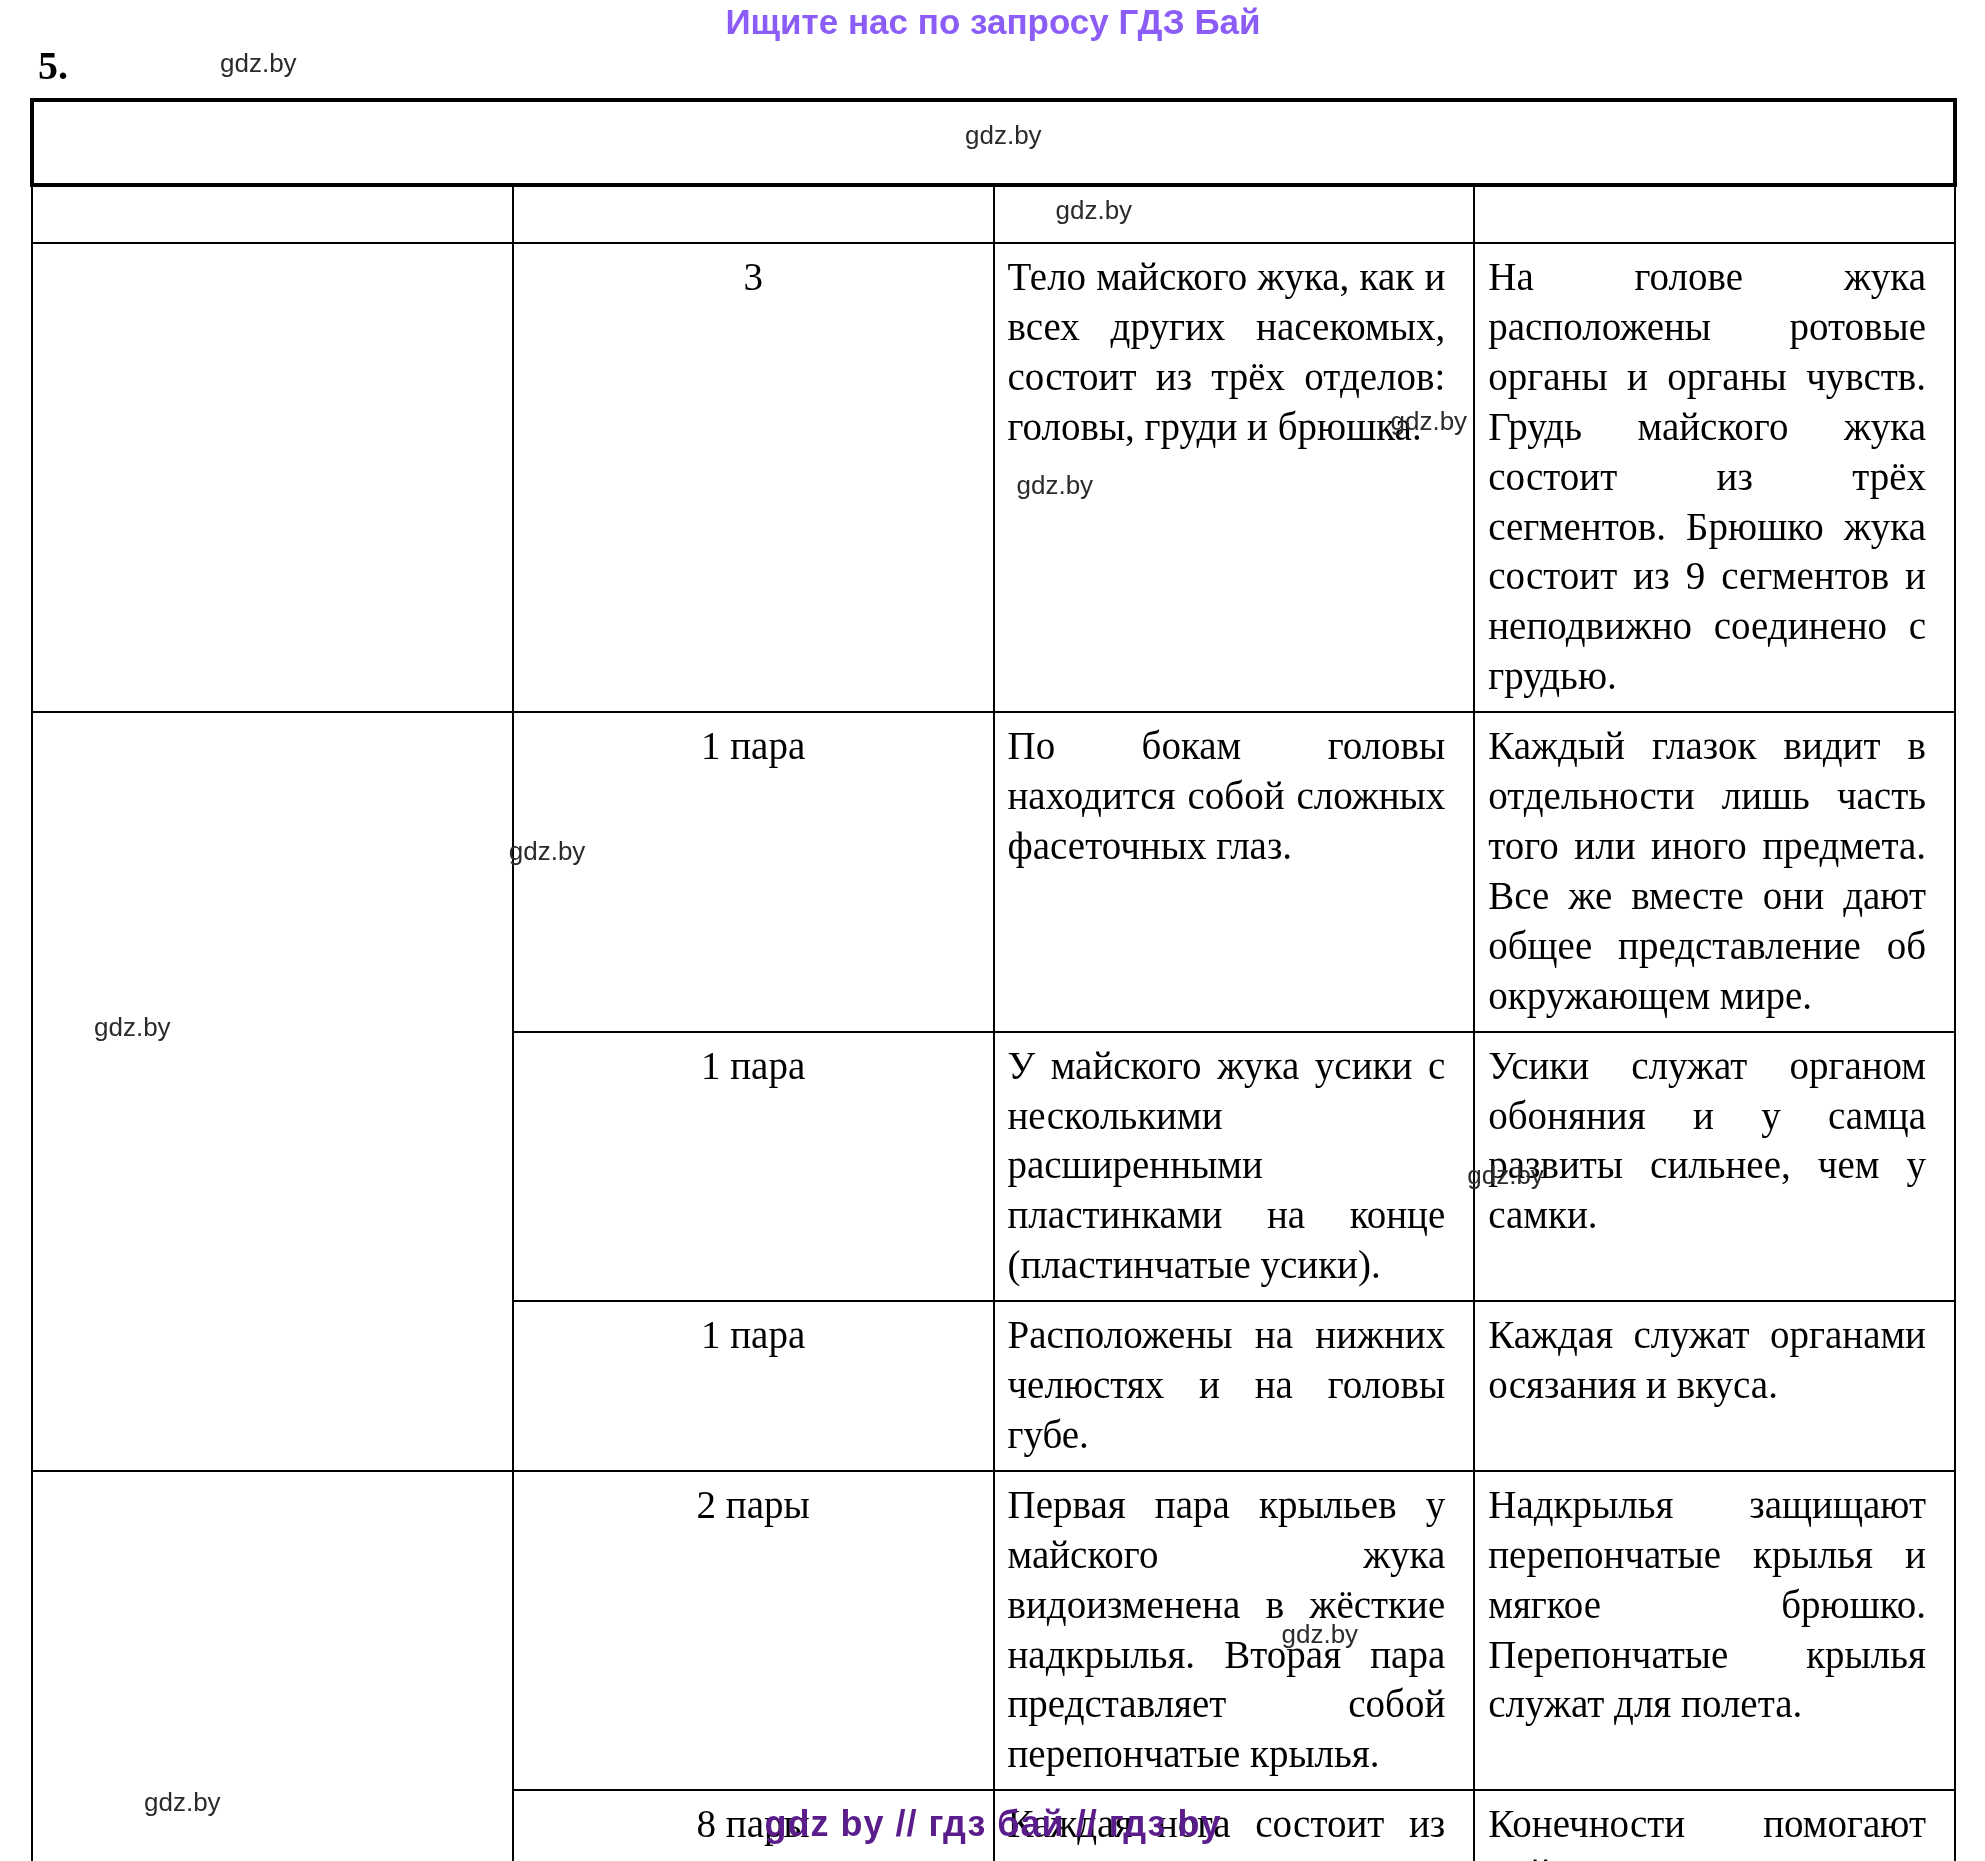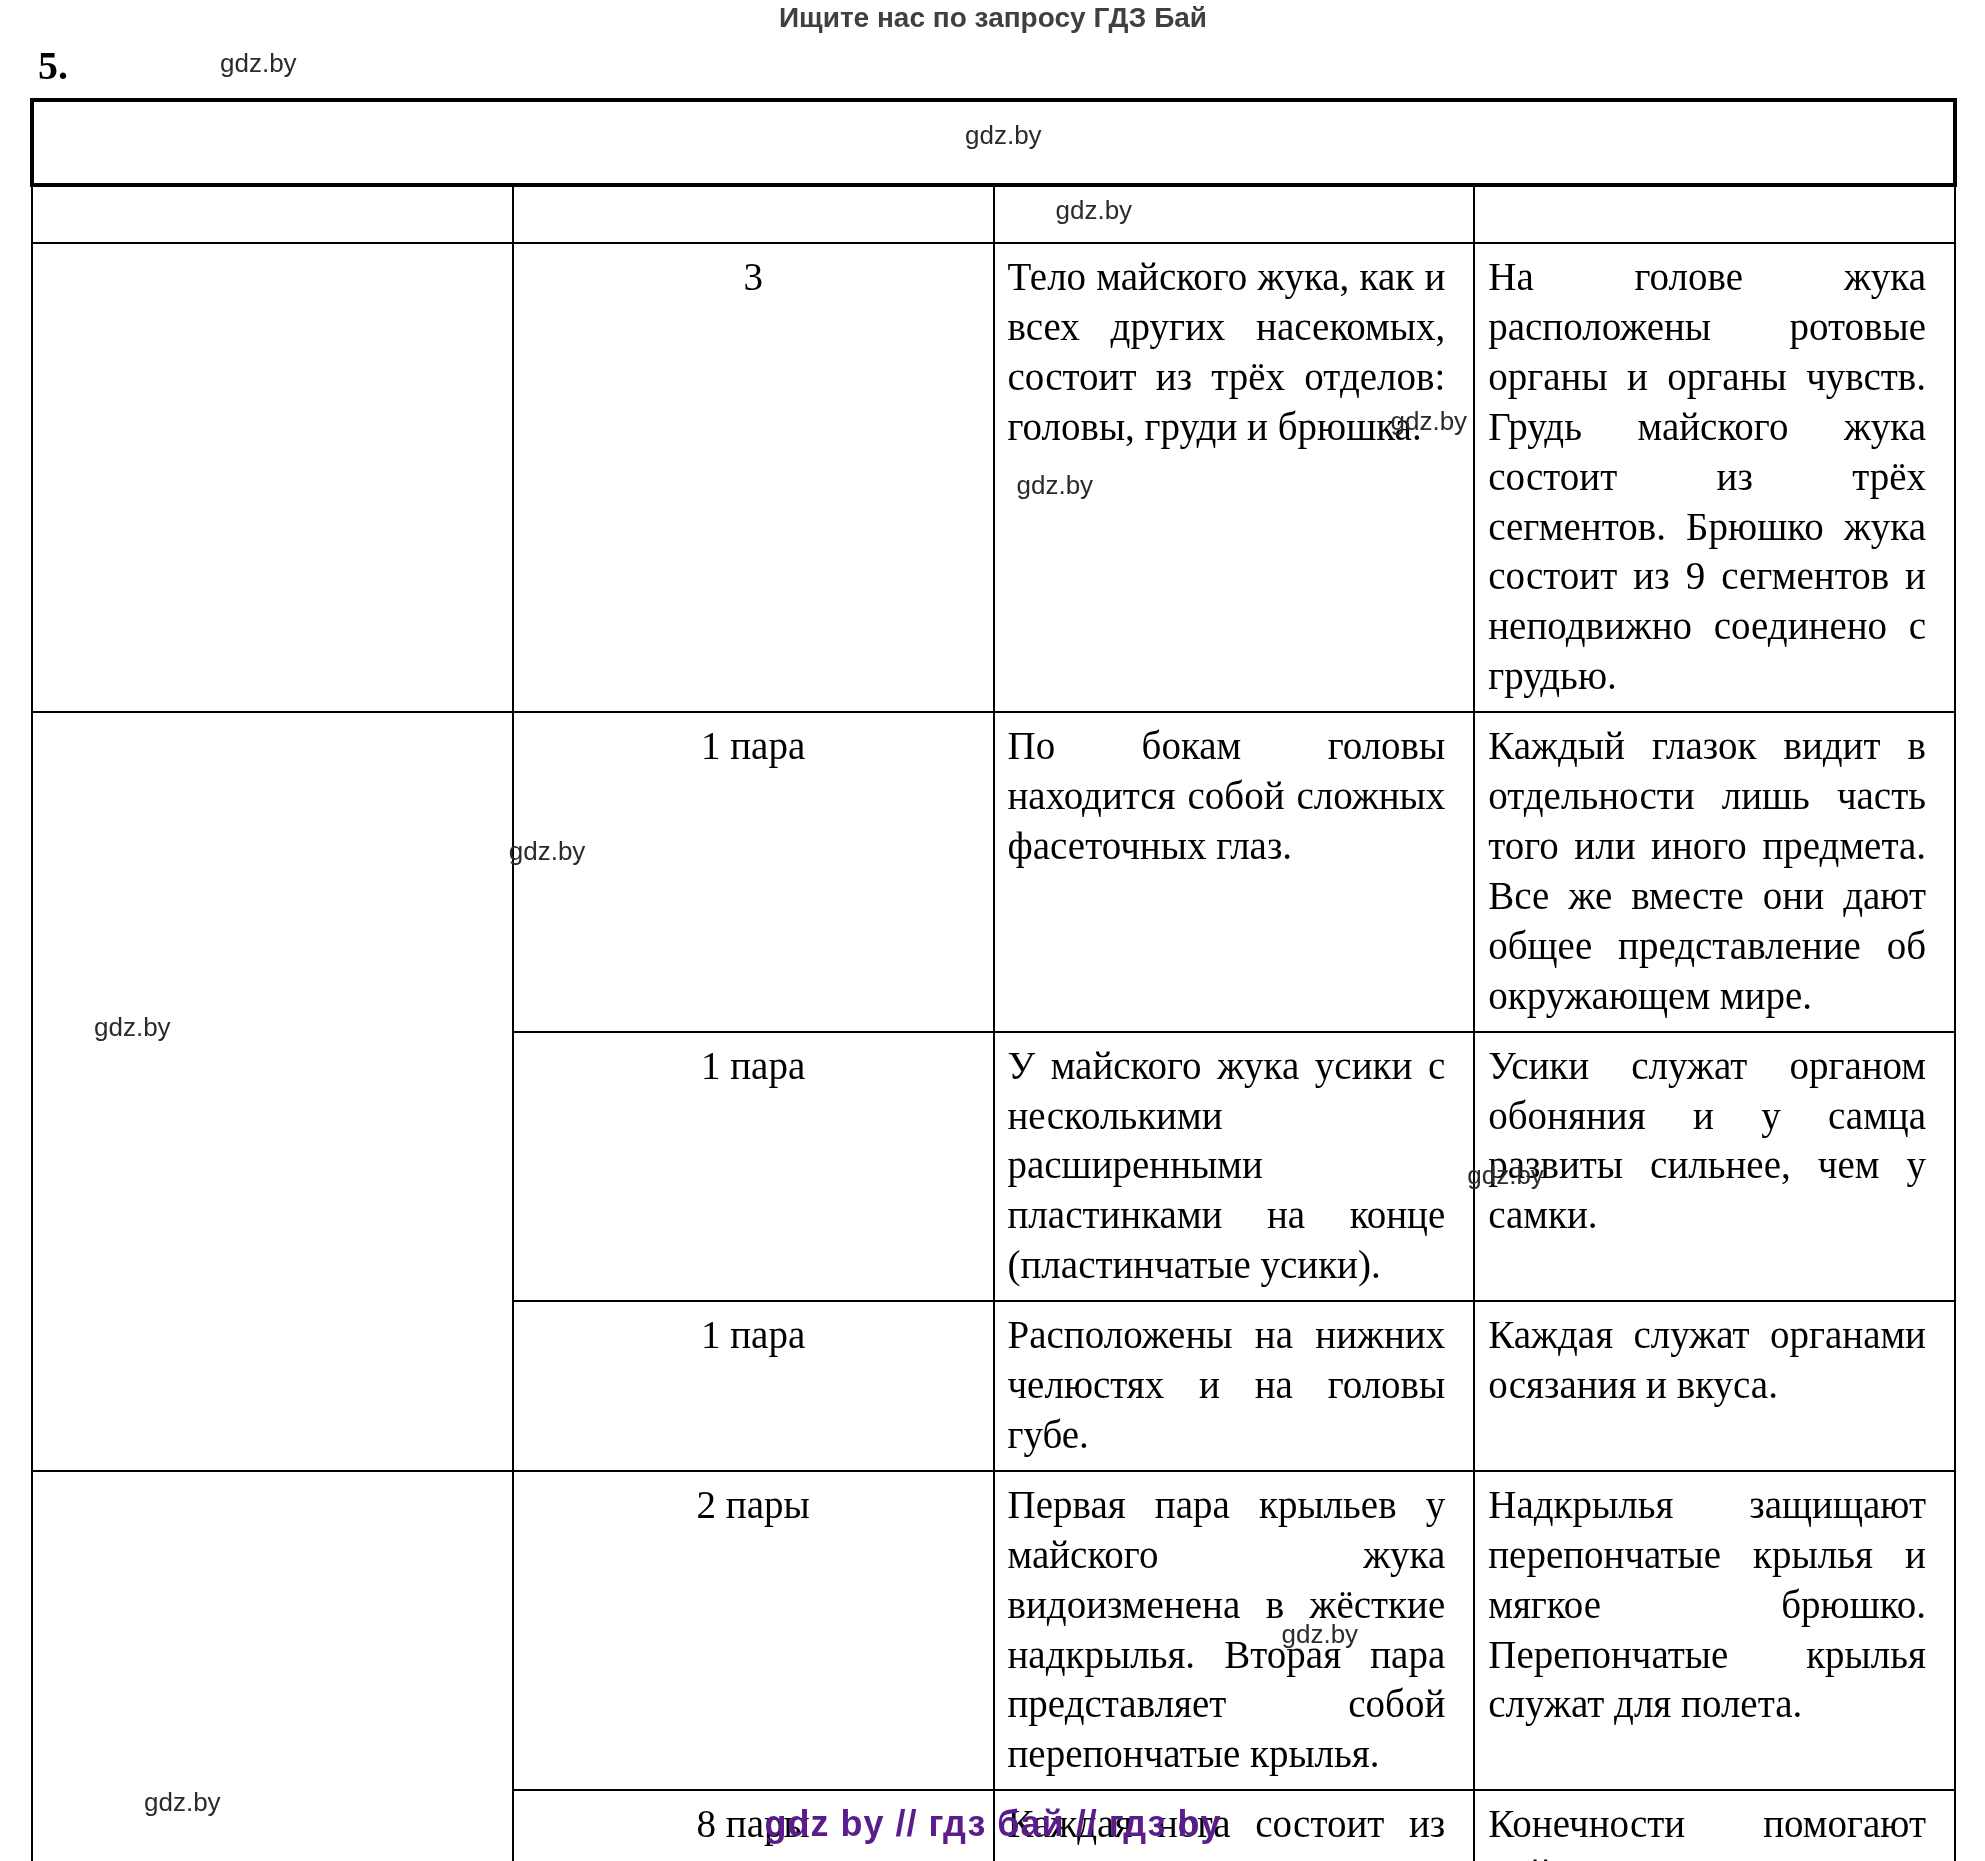--- a/index.html
+++ b/index.html
@@ -17,23 +17,23 @@
   }
 
   
   .promo {
     position: absolute;
     top: 2px;
     left: 0;
     width: 100%;
     text-align: center;
     font-family: "Liberation Sans", "DejaVu Sans", sans-serif;
-    font-size: 28px;
+    font-size: 35px;
     font-weight: bold;
-    color: #404040;
+    color: #8b5cf6;
     letter-spacing: 0px;
   }
 
   
   .ex-number {
     position: absolute;
     left: 38px;
     top: 42px;
     font-family: "Liberation Serif", "DejaVu Serif", serif;
     font-size: 40px;

